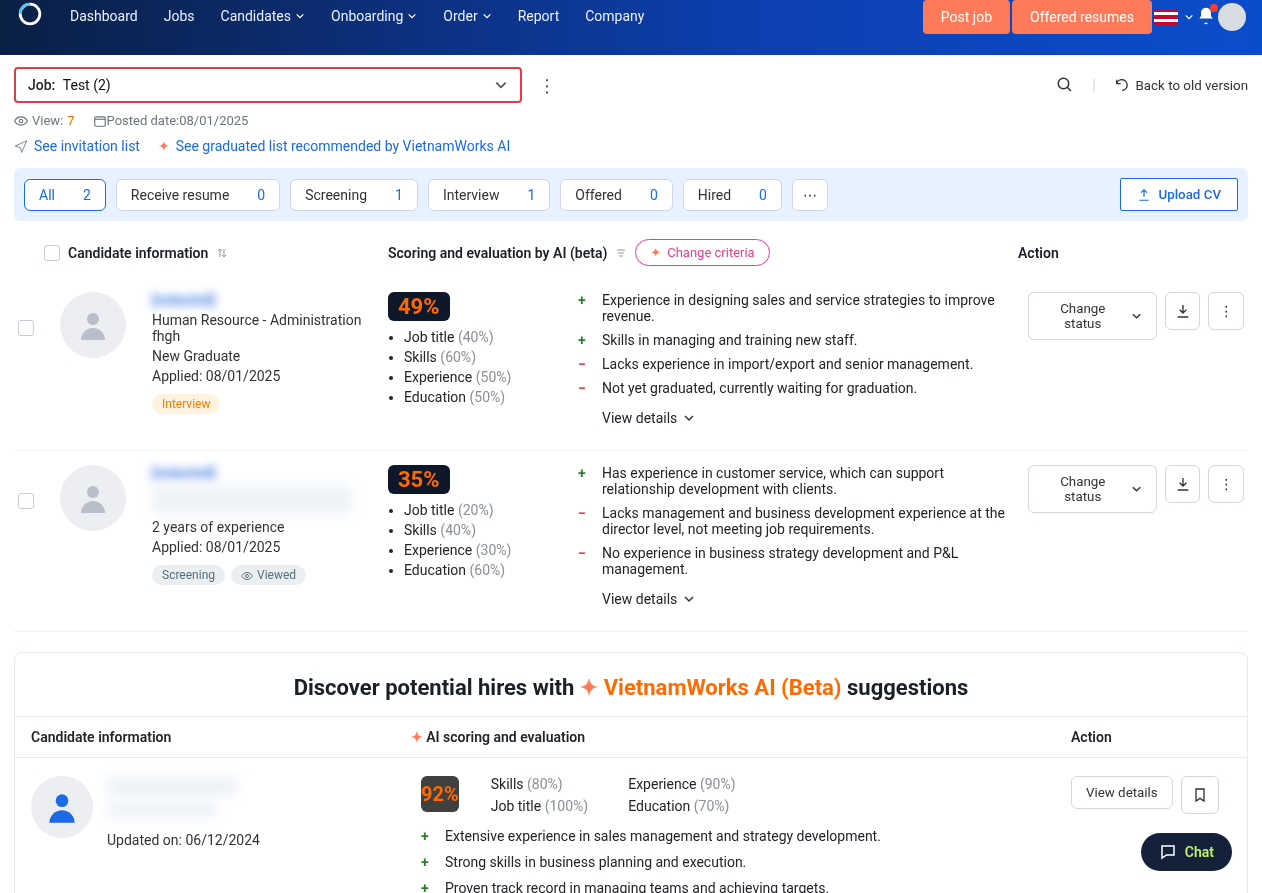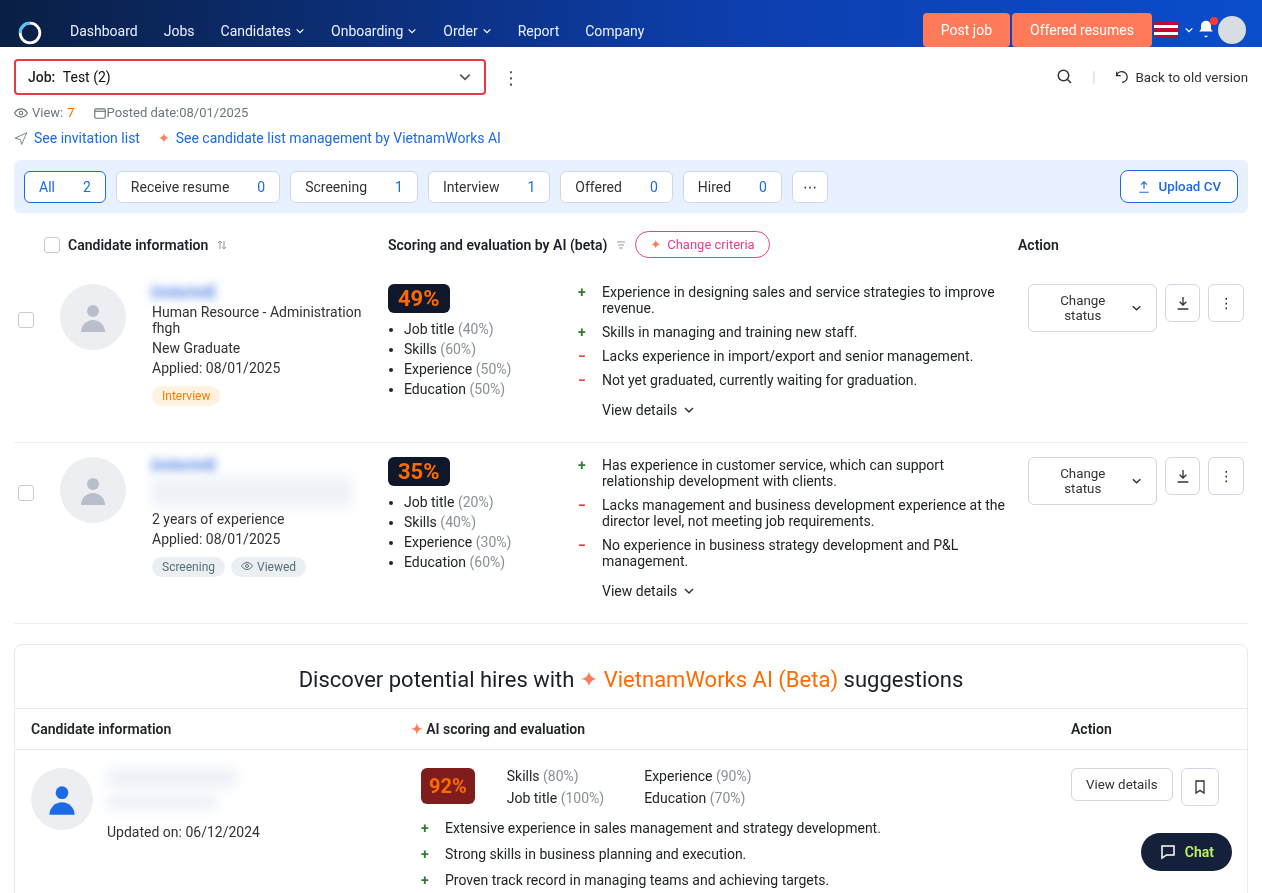--- a/index.html
+++ b/index.html
@@ -1,87 +1,87 @@
 <!DOCTYPE html>
 <html><head>
 <meta charset="utf-8">
 <style>
 *{box-sizing:border-box;margin:0;padding:0;font-family:-apple-system,BlinkMacSystemFont,"Segoe UI",Roboto,Arial,sans-serif}
 body{background:#fff;color:#212529;font-size:14px}
-.topbar{background:linear-gradient(90deg,#0a1f44 0%,#0d3fb0 60%,#0a4dcc 100%);height:47px;display:flex;align-items:flex-end;padding:0 16px;color:#fff}
+.topbar{background:linear-gradient(90deg,#0a1f44 0%,#0d3fb0 60%,#0a4dcc 100%);height:55px;display:flex;align-items:flex-start;padding:0 16px;color:#fff}
 .logo{width:28px;height:28px;margin-right:16px}
 .nav{display:flex;gap:6px}
 .nav-item{padding:8px 10px;color:#eaf1ff;cursor:pointer;display:flex;align-items:center;gap:4px;font-size:14px}
 .chev{width:10px;height:10px}
 .nav-right{margin-left:auto;display:flex;align-items:center;gap:2px}
 .btn-orange{background:#ff7a59;color:#fff;padding:9px 18px;border-radius:4px;border:none;cursor:pointer;font-size:14px}
 .flag{width:24px;height:16px;border-radius:2px;background:linear-gradient(#bf0a30 0 20%,#fff 20% 40%,#bf0a30 40% 60%,#fff 60% 80%,#bf0a30 80%)}
 .bell{position:relative}
 .bell-dot{position:absolute;top:-2px;right:-2px;width:8px;height:8px;background:#ff3b30;border-radius:50%}
 .avatar-top{width:28px;height:28px;background:#d8dde3;border-radius:50%}
 .page{padding:12px 14px}
 .jobrow{display:flex;align-items:center;gap:10px}
-.jobsel{border:2px solid #e63946;border-radius:4px;display:flex;align-items:center;padding:8px 12px;width:472px;justify-content:space-between}
+.jobsel{border:2px solid #e63946;border-radius:4px;display:flex;align-items:center;padding:8px 12px;width:508px;justify-content:space-between}
 .jobsel .lbl{color:#222;font-weight:500}
 .jobsel .val{color:#111;margin-left:4px}
 .dots{color:#555;font-size:18px;cursor:pointer;padding:0 6px}
 .tools-right{margin-left:auto;display:flex;align-items:center;gap:18px;color:#333}
 .icon-btn{background:none;border:none;cursor:pointer;display:flex;align-items:center;gap:6px;color:#333}
 .meta{display:flex;align-items:center;gap:18px;margin-top:10px;color:#6c757d;font-size:13px}
 .meta .orange{color:#ff6a00}
 .meta svg{flex:none}
 .links{display:flex;align-items:center;gap:18px;margin-top:10px;font-size:14px}
 .links .link{color:#1b6ae6;cursor:pointer;display:flex;align-items:center;gap:6px}
 .sparkle{color:#ff7a59}
 .tabs-wrap{background:#e8f1ff;border-radius:6px;padding:10px;margin-top:14px;display:flex;align-items:center;gap:10px}
 .tab{background:#fff;border:1px solid #d0d7e2;border-radius:6px;padding:7px 14px;display:flex;align-items:center;gap:28px;cursor:pointer;color:#333}
 .tab.active{border-color:#1b6ae6;color:#1b6ae6}
 .tab .cnt{color:#1b6ae6}
 .tab.active .cnt{color:#1b6ae6}
 .tab .cnt.zero{color:#1b6ae6}
 .tabs-more{background:#fff;border:1px solid #d0d7e2;border-radius:6px;padding:7px 10px;cursor:pointer}
-.upload{margin-left:auto;background:#fff;border:1px solid #1b6ae6;color:#1b6ae6;border-radius:8px;padding:8px 16px;display:flex;align-items:center;gap:8px;cursor:pointer;font-weight:500}
+.upload{margin-left:auto;background:#fff;border:1px solid #1b6ae6;color:#1b6ae6;border-radius:2px;padding:8px 16px;display:flex;align-items:center;gap:8px;cursor:pointer;font-weight:500}
 .headrow{display:grid;grid-template-columns:360px 620px 1fr;gap:10px;padding:18px 4px 12px;align-items:center}
 .headrow .h{display:flex;align-items:center;gap:8px;color:#1b1f27;font-weight:600}
 .sorticon{opacity:.5}
 .change-crit{border:1px solid #e83e8c;color:#e83e8c;border-radius:18px;padding:5px 14px;background:#fff;display:flex;align-items:center;gap:6px;cursor:pointer;font-size:13px}
 .card{display:grid;grid-template-columns:360px 180px 440px 1fr;gap:10px;padding:14px 4px 24px;border-bottom:1px solid #f0f0f0}
 .cinfo{display:flex;gap:26px}
 .chk{width:16px;height:16px;border:1.5px solid #c4cbd6;border-radius:3px;margin-top:28px;flex:none}
 .av{width:66px;height:66px;background:#eceef2;border-radius:50%;display:flex;align-items:center;justify-content:center;flex:none}
 .av svg{fill:#b9bfca}
 .cdet{display:flex;flex-direction:column;gap:4px}
 .cname{filter:blur(5px);color:#2a6ae0;font-weight:600}
 .cline{color:#333}
 .csub{color:#333}
 .tags{display:flex;gap:6px;margin-top:6px}
 .tag{border-radius:12px;padding:3px 10px;font-size:12px}
 .tag.interview{background:#fff3e0;color:#f57c00}
 .tag.screen{background:#eceff1;color:#546e7a}
-.tag.viewed{background:#eceff1;color:#546e7a;display:flex;align-items:flex-start;gap:4px}
+.tag.viewed{background:#eceff1;color:#546e7a;display:flex;align-items:flex-end;gap:4px}
 .score{color:#ff6a00;font-size:22px;font-weight:700;background:#0f172a;border-radius:6px;padding:2px 10px;display:inline-block}
 .bul{list-style:disc;margin-left:16px;margin-top:8px;color:#212529}
 .bul li{margin-bottom:4px}
 .bul .pct{color:#8a8f98}
 .eval{display:flex;flex-direction:column;gap:8px}
 .erow{display:flex;gap:10px}
 .plus{color:#2e7d32;font-weight:700;width:14px;flex:none}
 .minus{color:#e53935;font-weight:700;width:14px;flex:none}
 .viewdet{margin-top:6px;color:#212529;cursor:pointer;display:flex;align-items:center;gap:6px;padding-left:24px}
 .act{display:flex;gap:8px;align-items:flex-start;justify-content:flex-end}
 .btn-out{background:#fff;border:1px solid #d0d7e2;border-radius:6px;padding:8px 14px;cursor:pointer;display:flex;align-items:center;gap:8px;color:#333}
 .btn-sq{background:#fff;border:1px solid #d0d7e2;border-radius:6px;width:38px;height:38px;display:flex;align-items:center;justify-content:center;cursor:pointer}
 .discover{border:1px solid #e6e9ef;border-radius:8px;margin-top:20px}
-.disc-title{text-align:center;font-size:22px;font-weight:400;padding:22px 10px 16px;color:#1b1f27}
+.disc-title{text-align:center;font-size:22px;font-weight:700;padding:22px 10px 16px;color:#1b1f27}
 .disc-title .ai{color:#ff6a00}
 .disc-head{display:grid;grid-template-columns:380px 1fr 160px;padding:12px 16px;border-top:1px solid #e6e9ef;border-bottom:1px solid #e6e9ef;font-weight:600}
 .disc-body{display:grid;grid-template-columns:380px 1fr 160px;padding:18px 16px;gap:10px}
 .av2{width:62px;height:62px;background:#eceef2;border-radius:50%;display:flex;align-items:center;justify-content:center}
 .av2 svg{fill:#1b6ae6}
-.sc92{background:#7f1d1d;color:#ff6a00;font-size:20px;font-weight:700;border-radius:6px;padding:6px 8px;display:inline-block}
+.sc92{background:#404040;color:#ff6a00;font-size:20px;font-weight:700;border-radius:6px;padding:6px 0;display:inline-block}
 .grid2{display:grid;grid-template-columns:auto auto;gap:6px 40px;margin-left:16px}
 .grid2 .k{color:#212529}
 .grid2 .v{color:#8a8f98}
 .evlist{margin-top:14px;display:flex;flex-direction:column;gap:10px}
 .chat{position:fixed;right:30px;bottom:22px;background:#15203a;color:#bef264;border-radius:22px;padding:10px 18px;display:flex;align-items:center;gap:8px;cursor:pointer;font-weight:600}
 .blurbox{filter:blur(6px);background:#eef2f7;border-radius:4px;height:16px;width:120px}
 </style>
 </head>
 <body>
 
@@ -178,21 +178,21 @@
 
   <div class="links">
     <div class="link">
         <svg width="14" height="14" viewBox="0 0 24 24">
           <path d="M2 12l20-9-9 20-2-8-9-3z" fill="none" stroke="#6c757d" stroke-width="1.5"></path>
         </svg>
         <span>See invitation list</span>
       </div>
     <div class="link">
         <span class="sparkle">✦</span>
-        <span>See candidate list management by VietnamWorks AI</span>
+        <span>See graduated list recommended by VietnamWorks AI</span>
       </div>
   </div>
 
   <div class="tabs-wrap">
     <div class="tab active">
         <span>All</span>
         <span class="cnt">2</span>
       </div>
     <div class="tab">
         <span>Receive resume</span>

